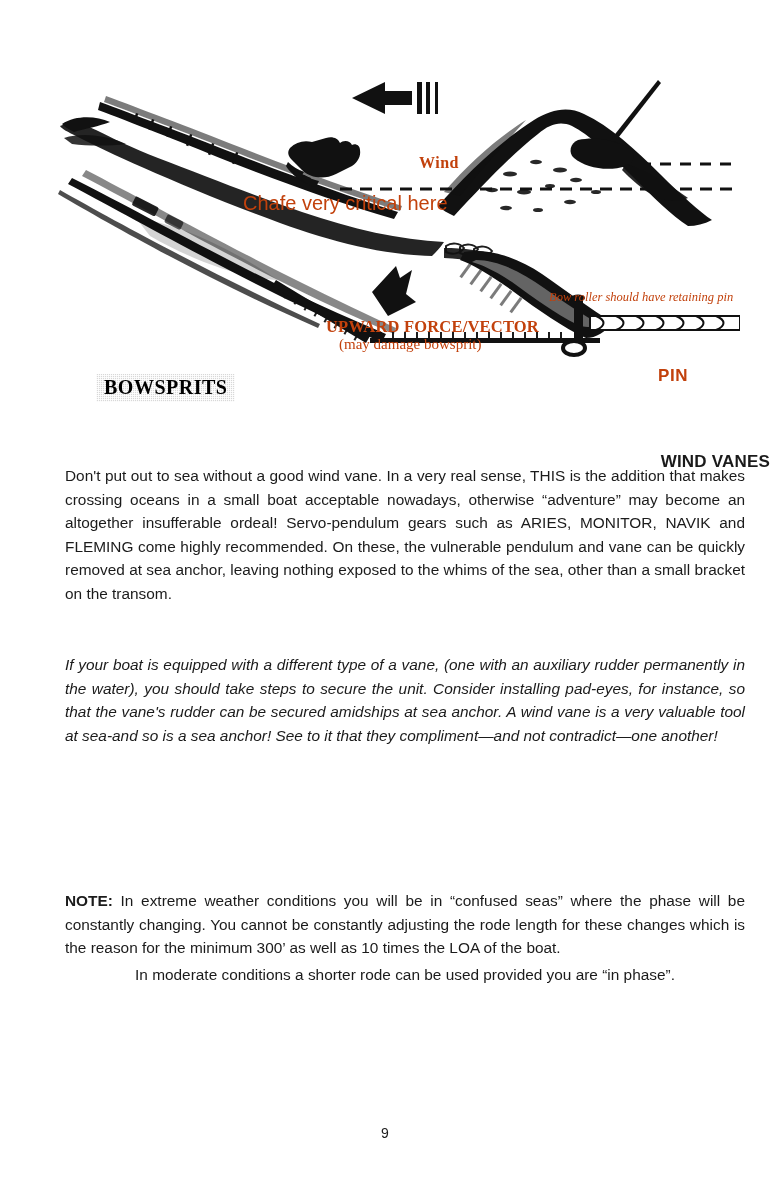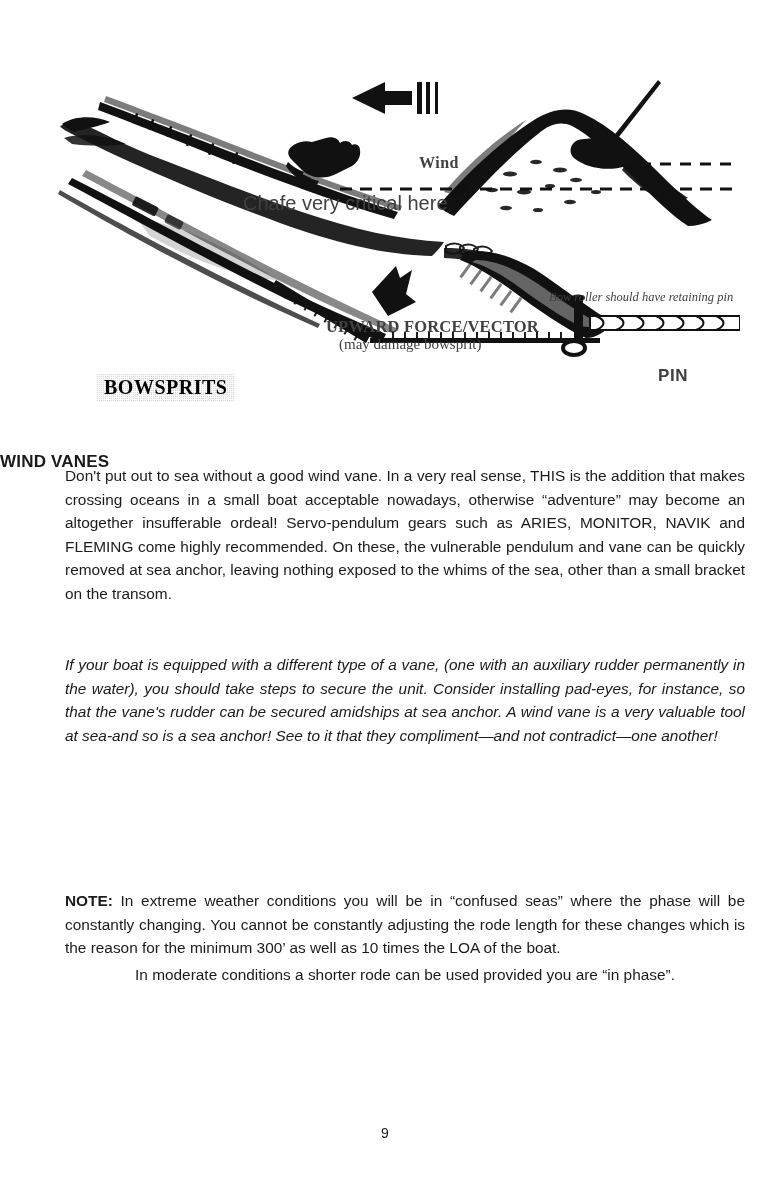--- a/index.html
+++ b/index.html
@@ -29,21 +29,21 @@
     left: 40px;
     top: 66px;
     width: 700px;
     height: 300px;
   }
   .figure svg { display: block; width: 700px; height: 300px; }
 
   .fig-label {
     position: absolute;
     white-space: nowrap;
-    color: #404040;
+    color: #c2410c;
   }
   .lbl-wind {
     left: 379px; top: 88px;
     font-family: "Liberation Serif", serif;
     font-weight: bold;
     font-size: 16px;
     letter-spacing: .5px;
   }
   .lbl-chafe {
     left: 203px; top: 126px;
@@ -87,21 +87,21 @@
       repeating-linear-gradient(0deg, rgba(255,255,255,.85) 0 1px, rgba(0,0,0,0) 1px 2px),
       repeating-linear-gradient(90deg, rgba(255,255,255,.85) 0 1px, rgba(0,0,0,0) 1px 2px);
     color: #000;
   }
 
   
   .section-title {
     position: absolute;
     left: 0; right: 0;
     top: 428px;
-    text-align: left;
+    text-align: right;
     font-size: 17px;
     font-weight: bold;
     letter-spacing: .2px;
     margin-top: 24px;
   }
 
   .col {
     position: absolute;
     left: 45px;
     width: 680px;

